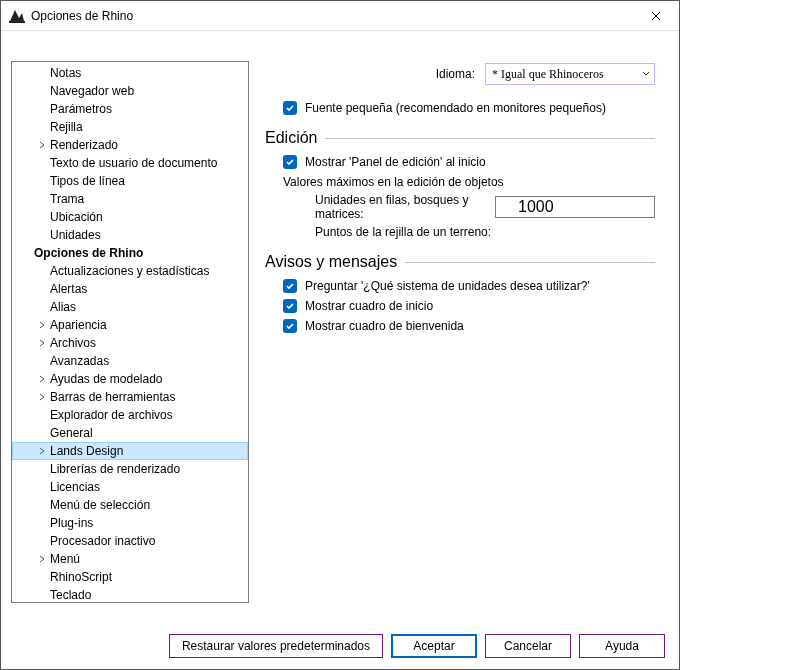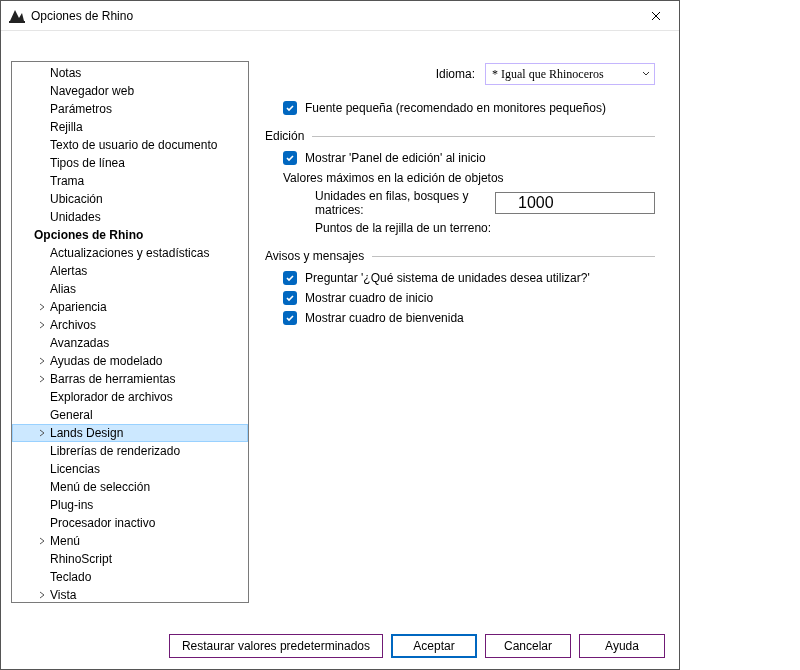--- a/index.html
+++ b/index.html
@@ -30,21 +30,21 @@
   .fieldrow .spacer { flex:1; }
   .lblright { margin-right:10px; font-size:12px; }
   .combo { display:flex; align-items:center; justify-content:space-between; border:1px solid #c4b5fd; height:22px; width:170px; padding:0 4px 0 6px; font-size:12px; background:#fff;font-family:Liberation Serif, serif; }
   .combo .chev { font-size:10px; color:#333; }
 
   .check { display:flex; align-items:center; gap:8px; margin:6px 0; font-size:12px; }
   .cb { width:14px; height:14px; background:#0067c0; border-radius:3px; display:flex; align-items:center; justify-content:center; }
   .cb svg { width:10px; height:10px; }
 
   .section { margin-top:14px; }
-  .section-header { display:flex; align-items:center; font-size:12px; margin-bottom:8px; gap:8px; }
+  .section-header { display:flex; align-items:center; font-size:16px; margin-bottom:8px; gap:8px; }
   .section-header .line { flex:1; height:1px; background:#c0c0c0; }
 
   .sublabel { margin:6px 0 4px 18px; font-size:12px; }
   .kv { display:flex; align-items:center; margin:4px 0 4px 50px; }
   .kv .k { flex:1; font-size:12px; }
   .kv input { width:160px; height:22px; border:1px solid #7a7a7a; font-size:16px; padding:0 22px; font-family:inherit; }
 
   
   .footer { height:46px; display:flex; justify-content:flex-end; align-items:center; gap:8px; padding:0 14px; }
   .btn { min-width:86px; height:24px; border:1px solid #701a75; background:#fff; font-size:12px; padding:0 12px; font-family:inherit; cursor:default; }
@@ -97,20 +97,30 @@
               </div>
             </li>
             <li>
               <div class="row depth-2">
                 <span class="tw"></span>
                 <span class="lbl">Rejilla</span>
               </div>
             </li>
             <li>
               <div class="row depth-2">
+                <span class="tw">
+                  <svg width="8" height="8" viewBox="0 0 8 8">
+                    <path d="M2 1 L6 4 L2 7" stroke="#555" stroke-width="1" fill="none"></path>
+                  </svg>
+                </span>
+                <span class="lbl">Renderizado</span>
+              </div>
+            </li>
+            <li>
+              <div class="row depth-2">
                 <span class="tw"></span>
                 <span class="lbl">Texto de usuario de documento</span>
               </div>
             </li>
             <li>
               <div class="row depth-2">
                 <span class="tw"></span>
                 <span class="lbl">Tipos de línea</span>
               </div>
             </li>

